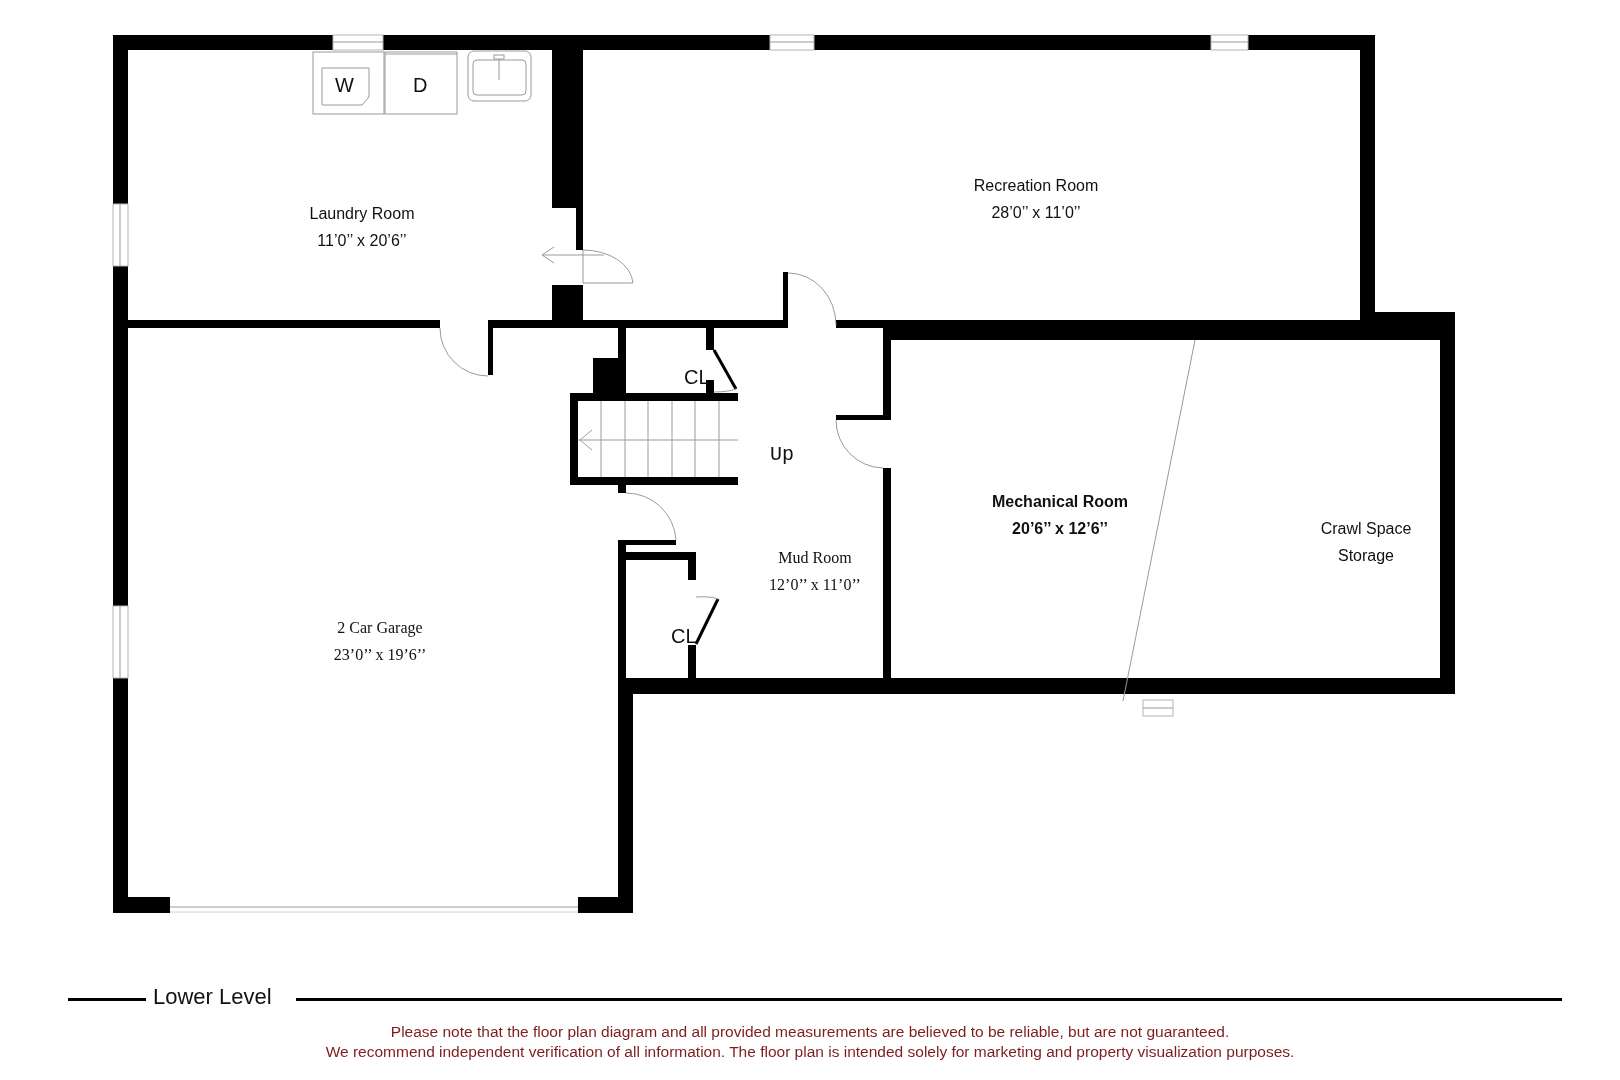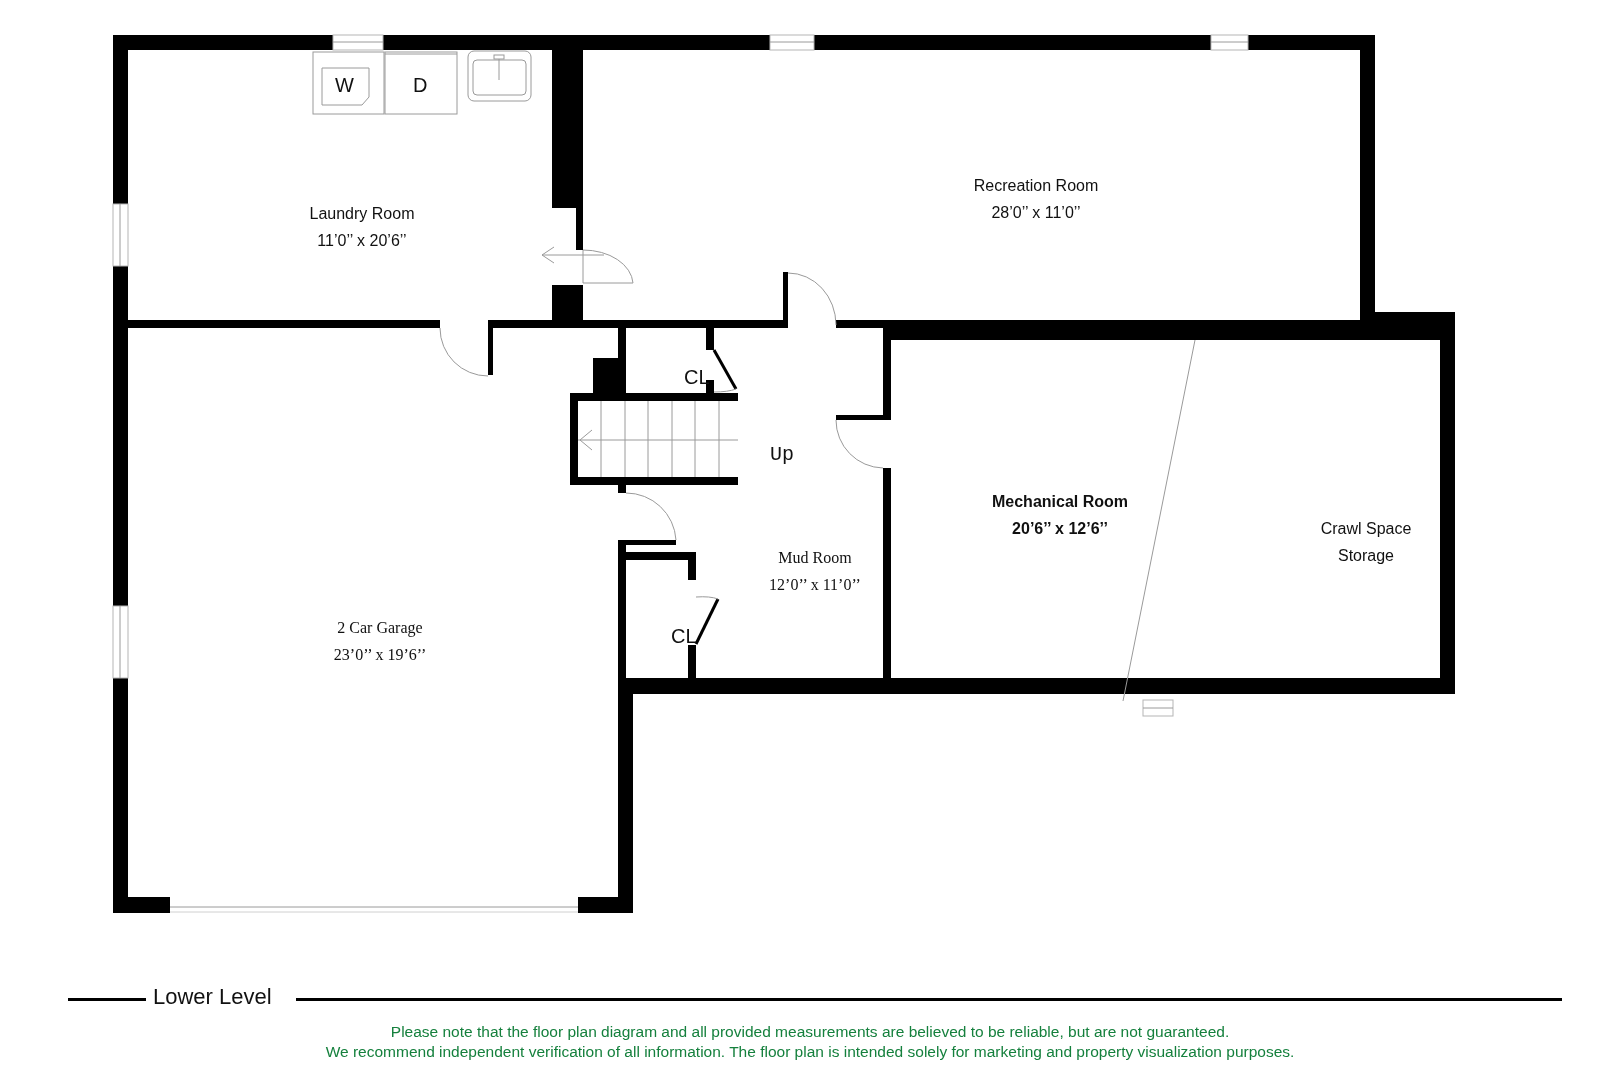--- a/index.html
+++ b/index.html
@@ -7,21 +7,21 @@
          font-family: "Liberation Sans", sans-serif; color: #111; }
   svg.plan { position: absolute; left: 0; top: 0; }
   .wall { fill: #000; }
   .thin { stroke: #9a9a9a; stroke-width: 1; fill: none; }
   .win { fill: #fff; stroke: #b5b5b5; stroke-width: 1; }
   .label { position: absolute; text-align: center; font-size: 16px; line-height: 27px;
            transform: translateX(-50%); white-space: nowrap; color: #111; }
   .app { position: absolute; font-size: 20px; color: #111; }
   .level-line { position: absolute; height: 3px; background: #000; }
   .level-title { position: absolute; font-size: 22px; color: #111; }
-  .note { position: absolute; left: 0; width: 1620px; text-align: center; font-size: 15.5px; color: #15803d; }
+  .note { position: absolute; left: 0; width: 1620px; text-align: center; font-size: 15.5px; color: #7f1d1d; }
 </style>
 </head>
 <body>
 
 <svg class="plan" width="1620" height="1080" viewBox="0 0 1620 1080">
 
   <rect class="wall" x="113" y="35" width="1262" height="15"></rect>
 
   <rect class="wall" x="113" y="35" width="15" height="878"></rect>
 

